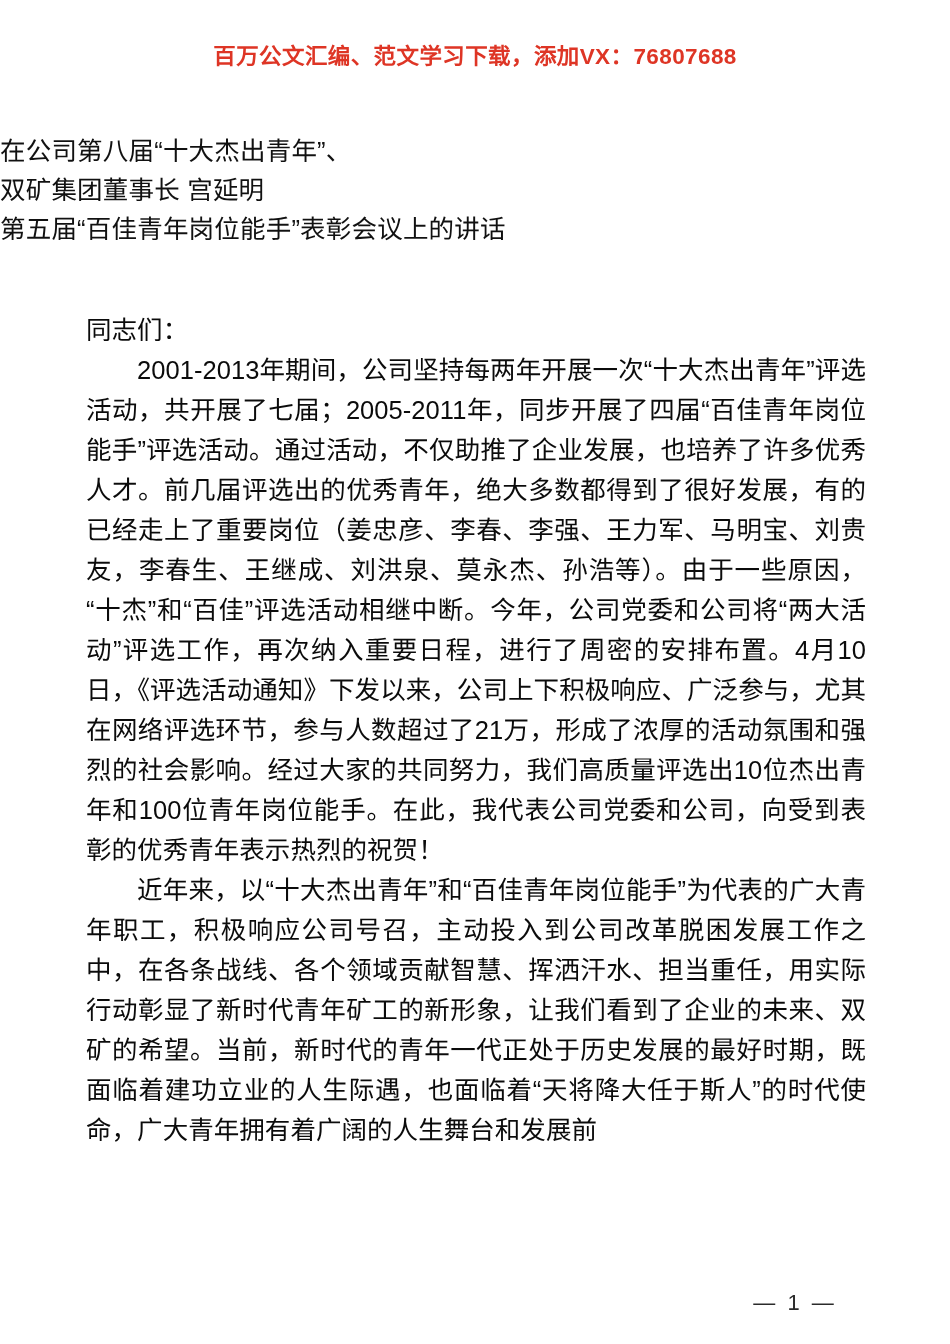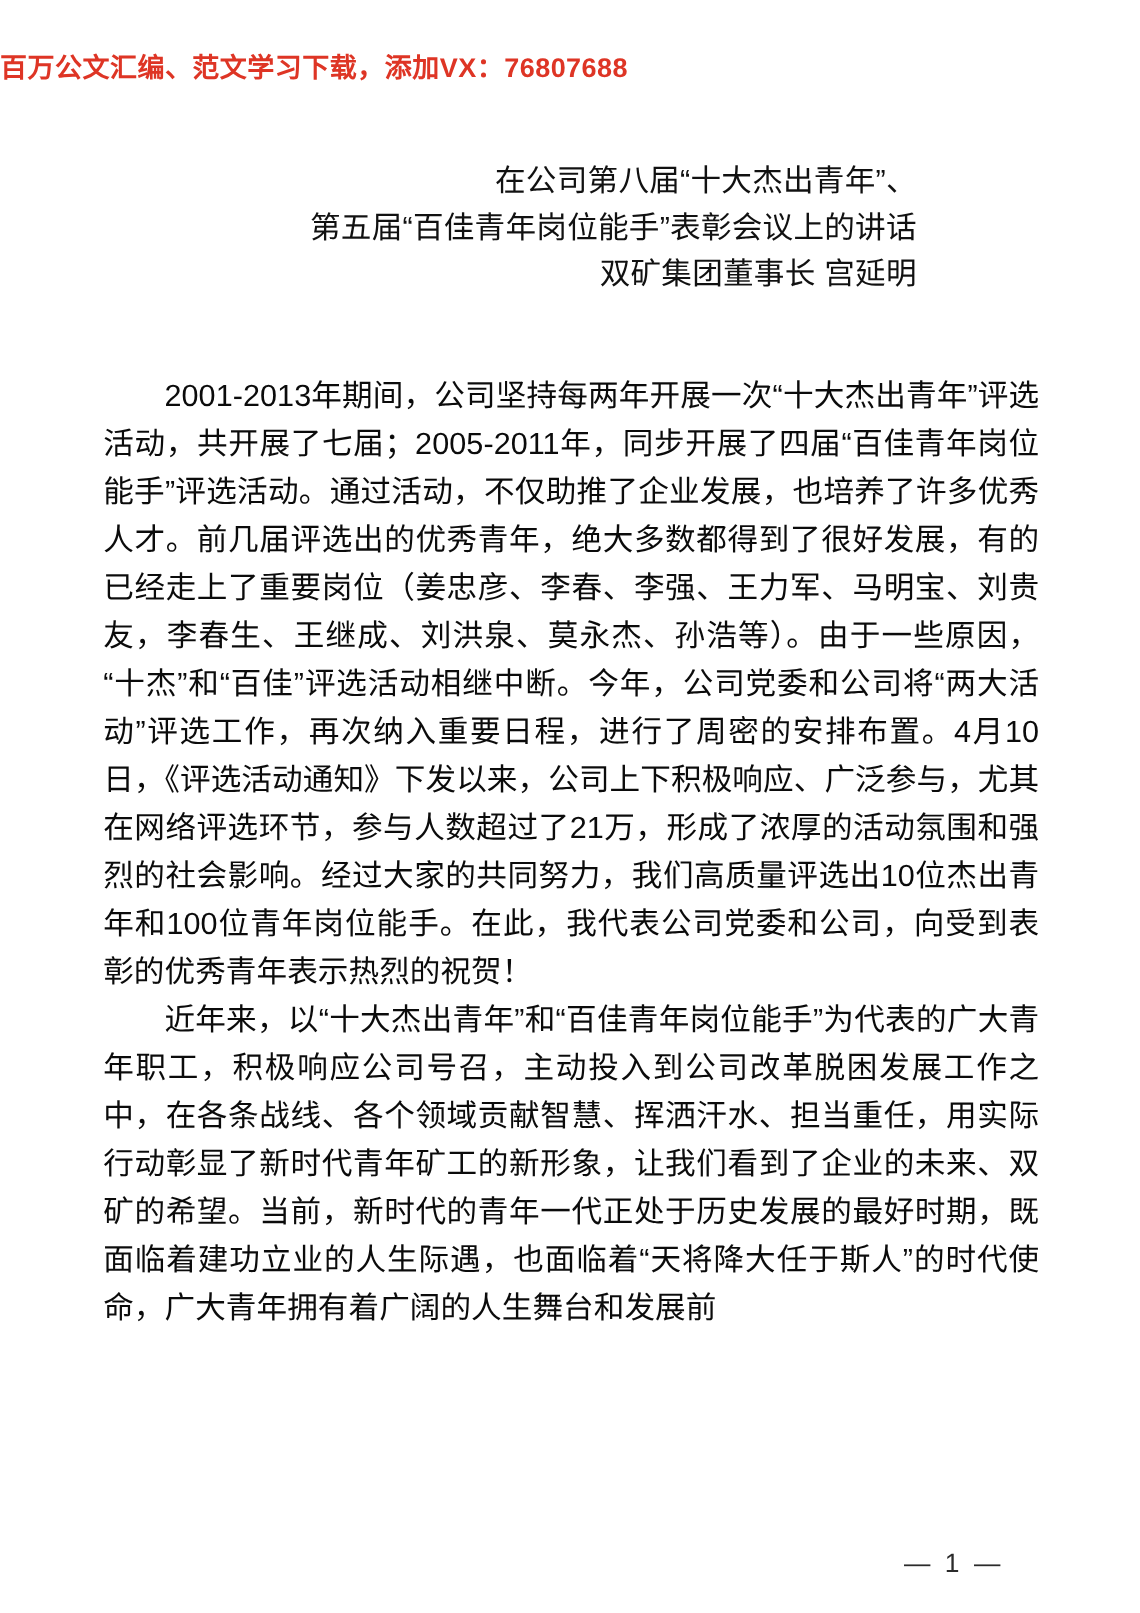--- a/index.html
+++ b/index.html
@@ -19,36 +19,36 @@
     color: #000000;
     -webkit-font-smoothing: antialiased;
   }
 
   
   .promo-header {
     position: absolute;
     left: 0;
     top: 42px;
     width: 950px;
-    text-align: left;
+    text-align: center;
     font-size: 22.5px;
     line-height: 30px;
     font-weight: 600;
     letter-spacing: 0.4px;
     color: #de3525;
     white-space: nowrap;
   }
 
   
   .title-block {
     position: absolute;
     left: 0;
     top: 132px;
     width: 764px;
-    text-align: right;
+    text-align: left;
   }
 
   .title-line {
     font-size: 25.5px;
     line-height: 39px;
     font-weight: 400;
     letter-spacing: 0.2px;
     color: #111111;
     white-space: nowrap;
   }
@@ -102,25 +102,26 @@
 </style>
 </head>
 <body>
 
 <div class="page">
 
   <div class="promo-header">百万公文汇编、范文学习下载，添加VX：76807688</div>
 
   <div class="title-block">
     <div class="title-line">在公司第八届“十大杰出青年”、</div>
+    <div class="title-line">双矿集团董事长  宫延明</div>
     <div class="title-line">第五届“百佳青年岗位能手”表彰会议上的讲话</div>
-    <div class="title-line">双矿集团董事长  宫延明</div>
   </div>
 
   <div class="body-block">
+    <p class="para salutation">同志们：</p>
     <p class="para indent">2001-2013年期间，公司坚持每两年开展一次“十大杰出青年”评选活动，共开展了七届；2005-2011年，同步开展了四届“百佳青年岗位能手”评选活动。通过活动，不仅助推了企业发展，也培养了许多优秀人才。前几届评选出的优秀青年，绝大多数都得到了很好发展，有的已经走上了重要岗位（姜忠彦、李春、李强、王力军、马明宝、刘贵友，李春生、王继成、刘洪泉、莫永杰、孙浩等）。由于一些原因，“十杰”和“百佳”评选活动相继中断。今年，公司党委和公司将“两大活动”评选工作，再次纳入重要日程，进行了周密的安排布置。4月10日，《评选活动通知》下发以来，公司上下积极响应、广泛参与，尤其在网络评选环节，参与人数超过了21万，形成了浓厚的活动氛围和强烈的社会影响。经过大家的共同努力，我们高质量评选出10位杰出青年和100位青年岗位能手。在此，我代表公司党委和公司，向受到表彰的优秀青年表示热烈的祝贺！</p>
     <p class="para indent">近年来，以“十大杰出青年”和“百佳青年岗位能手”为代表的广大青年职工，积极响应公司号召，主动投入到公司改革脱困发展工作之中，在各条战线、各个领域贡献智慧、挥洒汗水、担当重任，用实际行动彰显了新时代青年矿工的新形象，让我们看到了企业的未来、双矿的希望。当前，新时代的青年一代正处于历史发展的最好时期，既面临着建功立业的人生际遇，也面临着“天将降大任于斯人”的时代使命，广大青年拥有着广阔的人生舞台和发展前</p>
   </div>
 
   <div class="page-footer">
     <span class="pn-inner">— 1 —</span>
   </div>
 
 </div>
 

